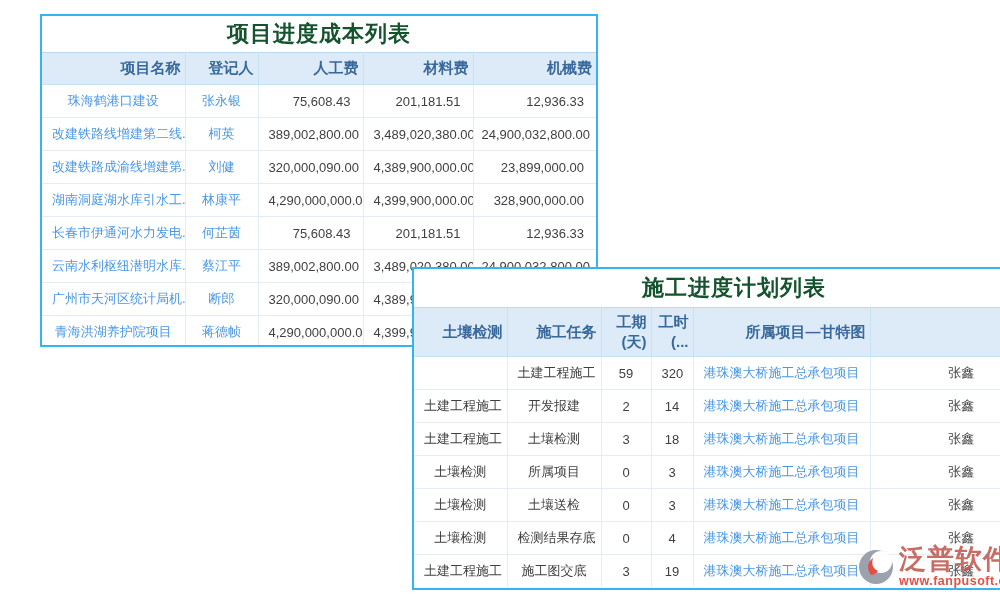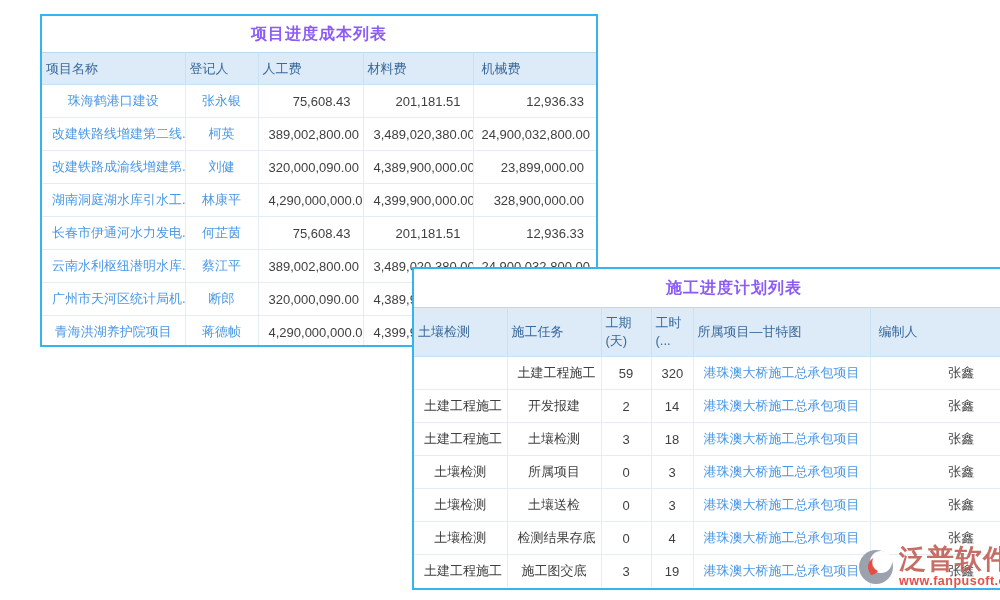--- a/index.html
+++ b/index.html
@@ -18,37 +18,37 @@
     border: 2px solid #36b4ef;
     box-sizing: border-box;
     overflow: hidden;
   }
   #cost-card { left: 40px; top: 14px; width: 558px; height: 333px; z-index: 1; }
   #plan-card { left: 412px; top: 267px; width: 644px; height: 323px; z-index: 2; }
   .card-title {
     display: flex;
     align-items: center;
     justify-content: center;
-    font-size: 16px;
-    font-weight: bold;
-    color: #8b5cf6;
+    font-size: 22px;
+    font-weight: bold;
+    color: #14532d;
     letter-spacing: 1px;
   }
   #cost-card .card-title { height: 36px; }
   #plan-card .card-title { height: 38px; }
   table { width: 100%; border-collapse: collapse; table-layout: fixed; }
   th {
     background: #dcebf7;
     color: #39689c;
-    font-weight: normal;
-    font-size: 13px;
+    font-weight: bold;
+    font-size: 15px;
     border: 1px solid #c9e2f3;
     border-top: 1px solid #bcd9ec;
     padding: 0 4px;
-    text-align: left;
+    text-align: right;
   }
   #cost-card th { height: 31px; }
   #plan-card th { height: 48px; line-height: 1.35; }
   td {
     font-size: 13px;
     color: #3f3f3f;
     border: 1px solid #e4edf5;
     height: 32px;
     padding: 0 10px;
     white-space: nowrap;

